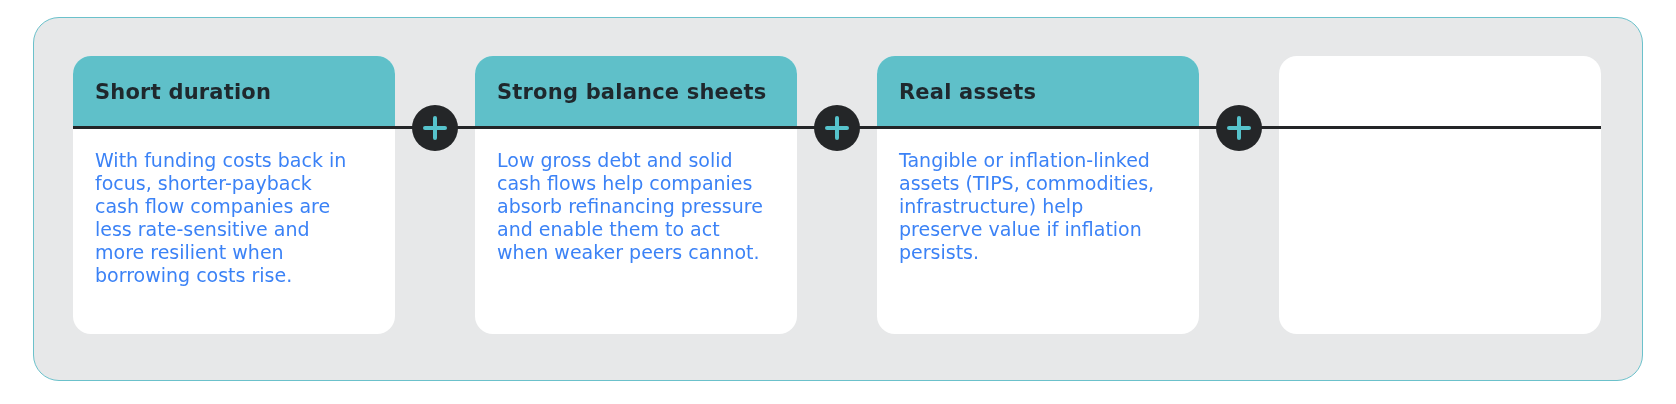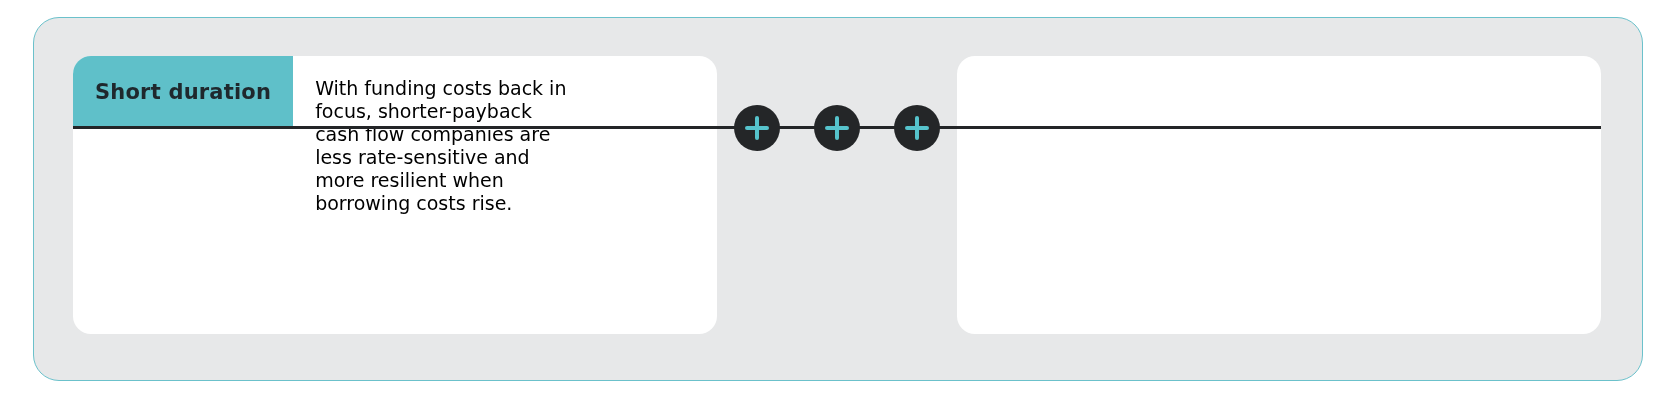--- a/index.html
+++ b/index.html
@@ -24,41 +24,42 @@
     height: 278px;
   }
   .card {
     flex: 1 1 0;
     background: #ffffff;
     border-radius: 18px;
     overflow: hidden;
     position: relative;
     z-index: 1;
     display: flex;
+    flex-direction: column;
   }
   .card-header {
     height: 72px;
     background: #5fc0c9;
     display: flex;
     align-items: center;
     padding: 0 22px;
     flex: 0 0 auto;
   }
   .card-title {
     font-size: 21px;
     font-weight: bold;
     color: #1f282d;
     letter-spacing: 0.2px;
     white-space: nowrap;
   }
   .card-body {
     padding: 21px 20px 18px 22px;
     font-size: 19px;
     line-height: 23px;
-    color: #000000;
+    color: #3b82f6;
     white-space: pre-line;
   }
   .connect-line {
     position: absolute;
     left: 0; right: 0; top: 70px;
     height: 3px;
     background: #232527;
     z-index: 2;
   }
   .connector {
@@ -111,27 +112,47 @@
 more resilient when
 borrowing costs rise.</div>
     </div>
 
     <div class="connector">
       <div class="plus-badge">
         <div class="plus-icon"></div>
       </div>
     </div>
 
+    <div class="card">
+      <div class="card-header">
+        <div class="card-title">Strong balance sheets</div>
+      </div>
+      <div class="card-body">Low gross debt and solid
+cash flows help companies
+absorb refinancing pressure
+and enable them to act
+when weaker peers cannot.</div>
+    </div>
 
     <div class="connector">
       <div class="plus-badge">
         <div class="plus-icon"></div>
       </div>
     </div>
 
+    <div class="card">
+      <div class="card-header">
+        <div class="card-title">Real assets</div>
+      </div>
+      <div class="card-body">Tangible or inflation-linked
+assets (TIPS, commodities,
+infrastructure) help
+preserve value if inflation
+persists.</div>
+    </div>
 
     <div class="connector">
       <div class="plus-badge">
         <div class="plus-icon"></div>
       </div>
     </div>
 
     <div class="card">
     </div>
 

